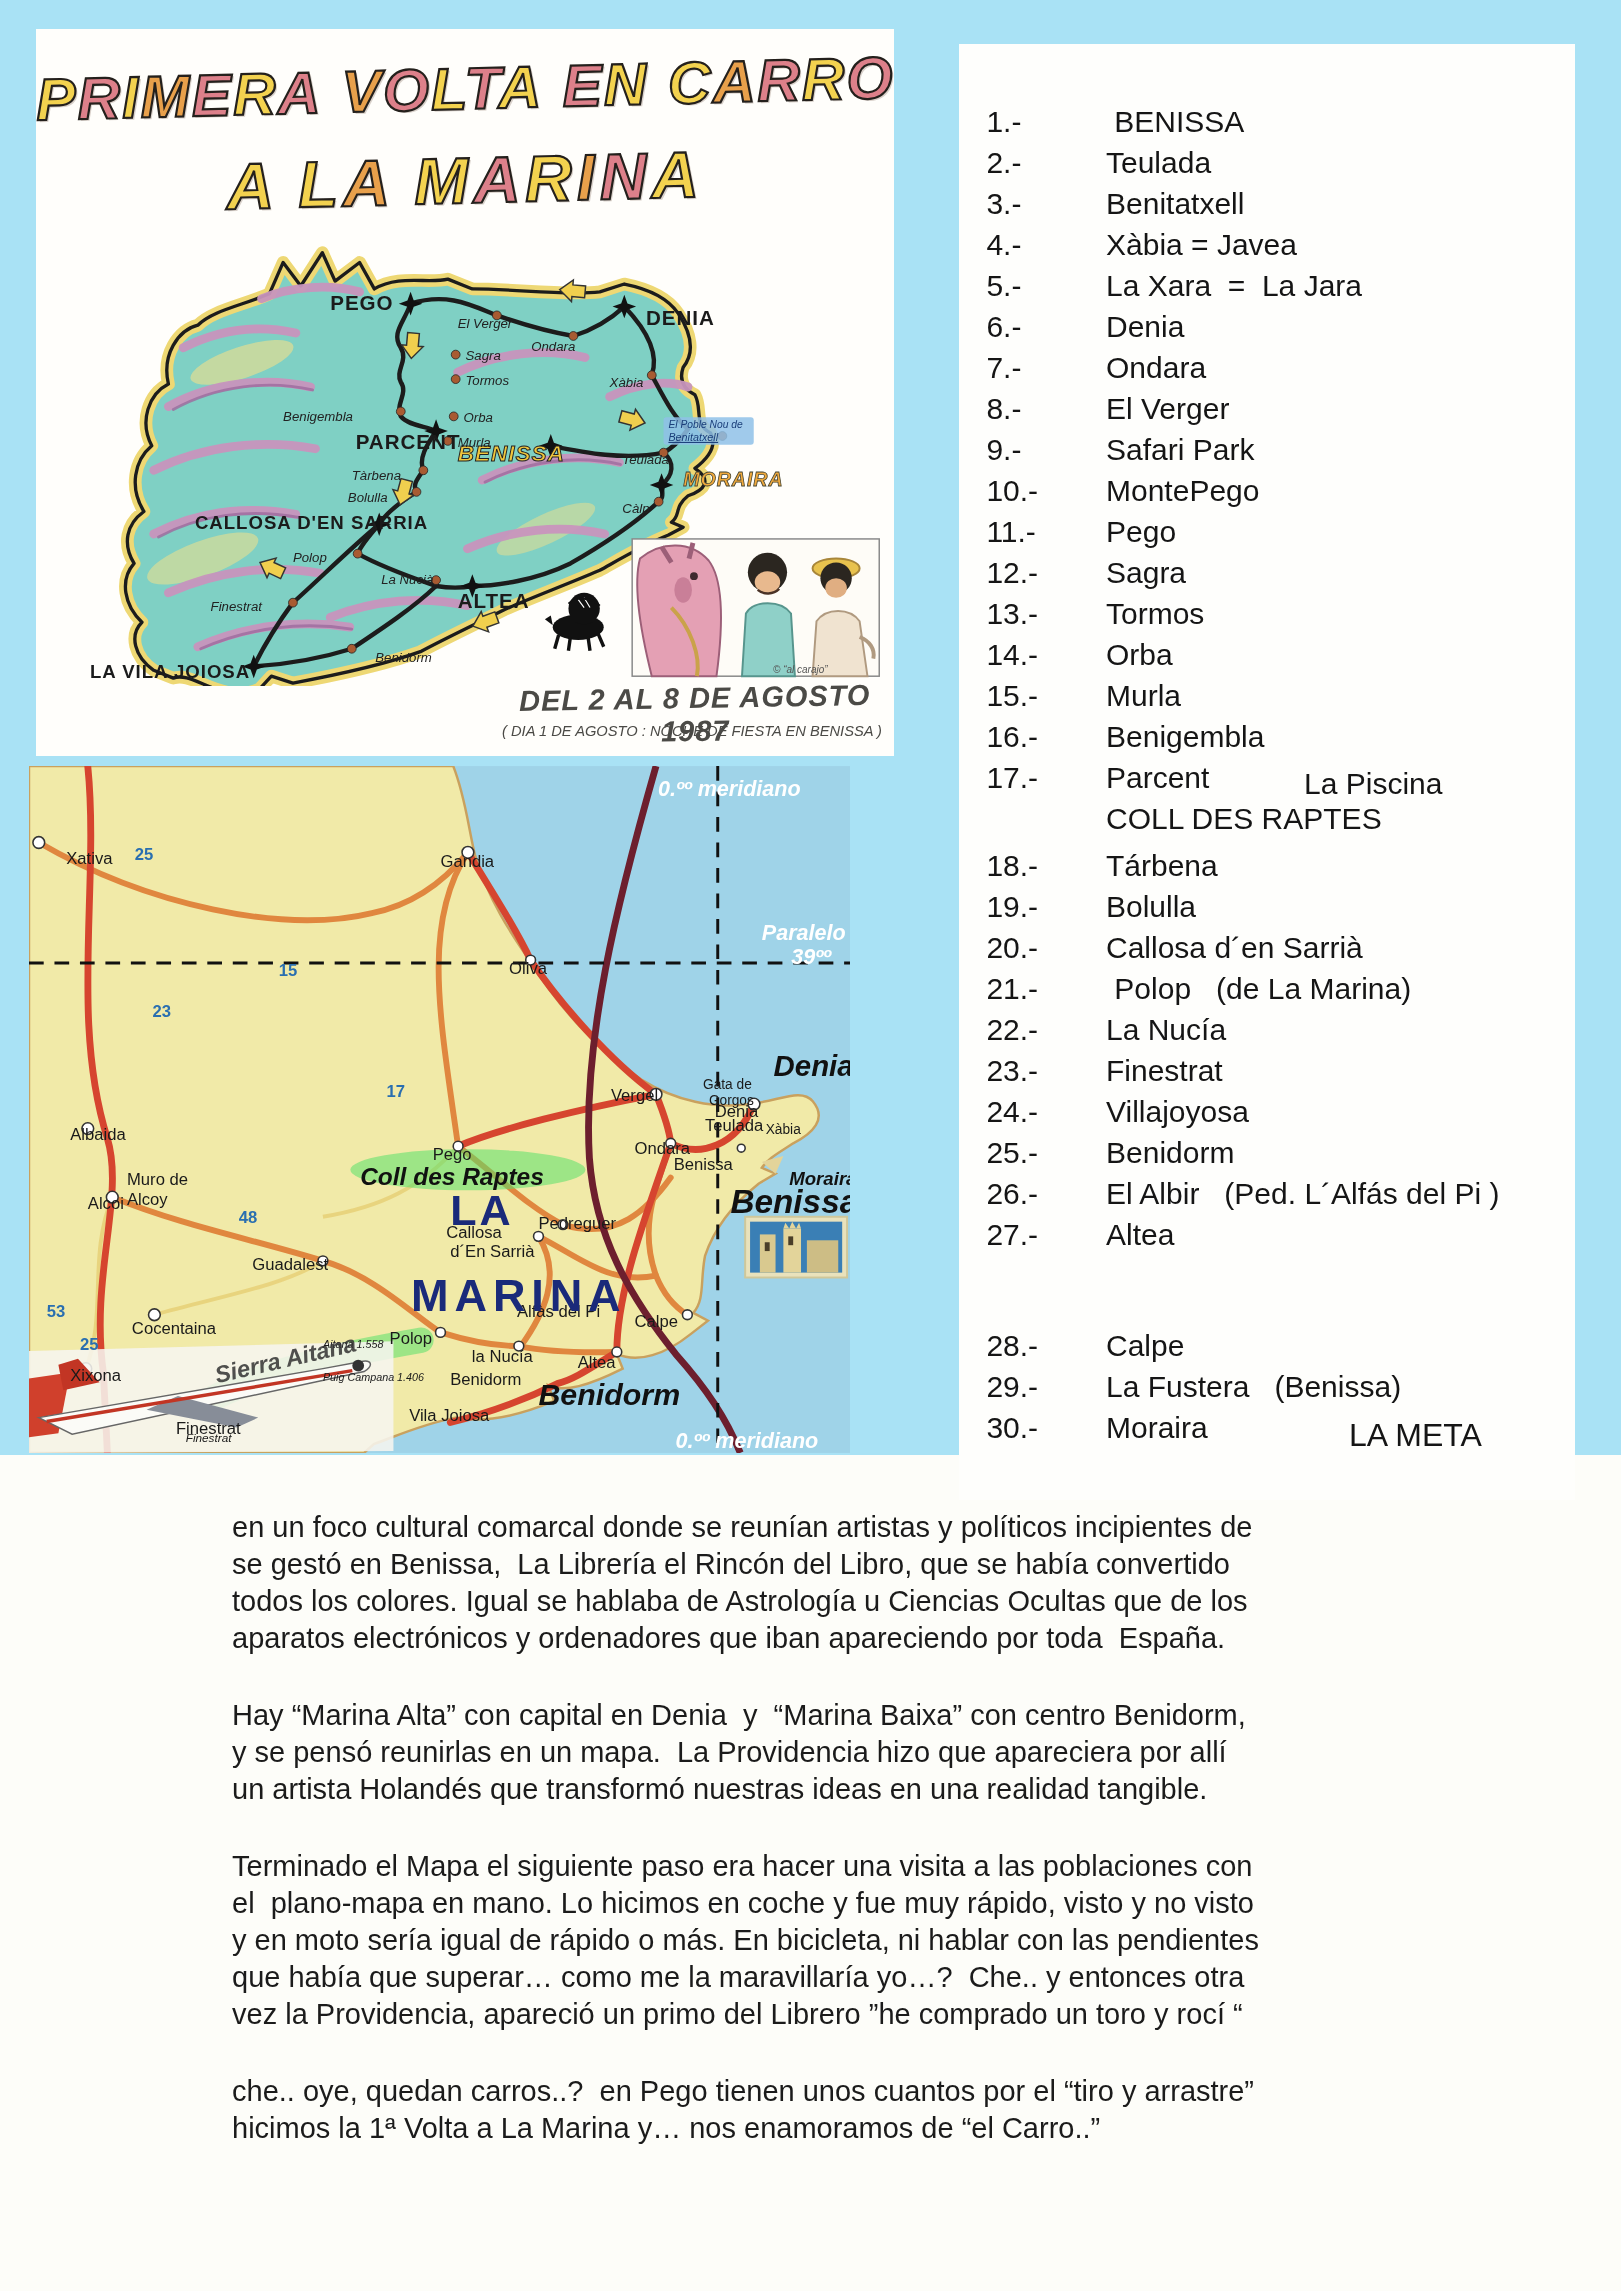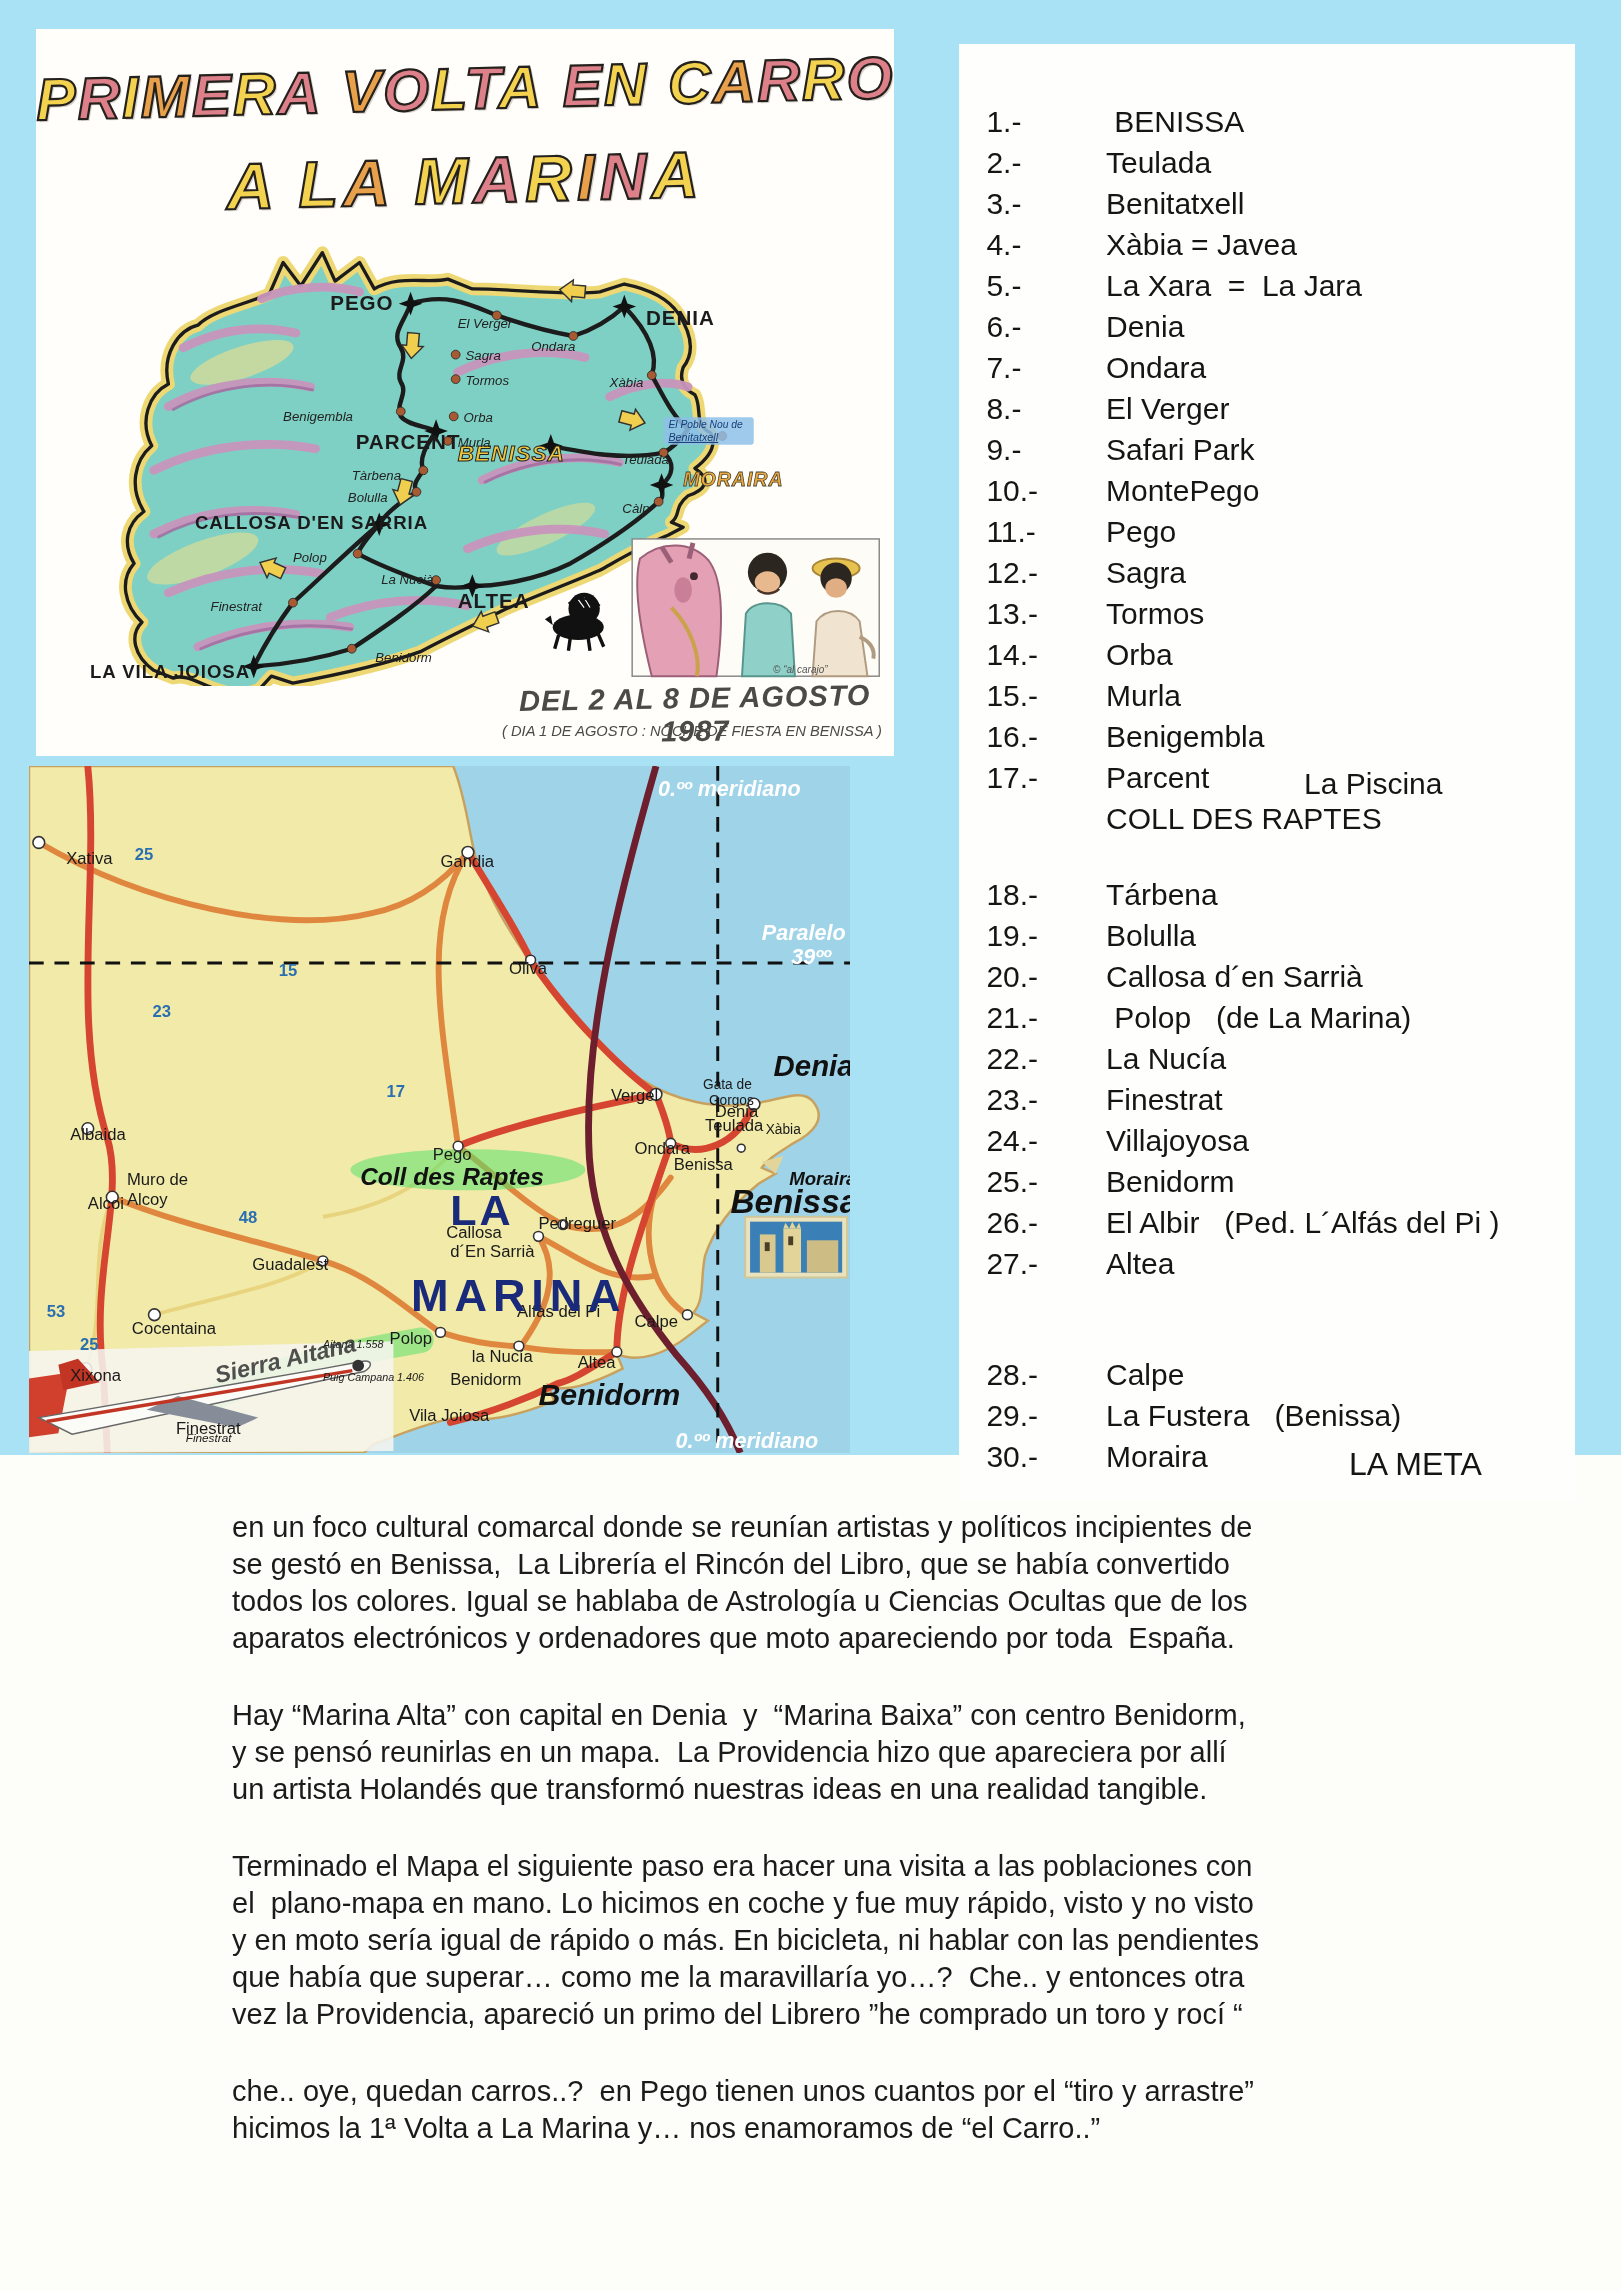--- a/index.html
+++ b/index.html
@@ -475,21 +475,21 @@
     <span class="lname">Parcent</span>
     <span class="lnote">La Piscina</span>
   </div>
 
   <div class="lrow">
     <span class="lnum"></span>
     <span class="lname">COLL DES RAPTES</span>
     <span class="lnote"></span>
   </div>
 
-  <div class="lrow" style="margin-top: 35px; padding-left: 28px;">
+  <div class="lrow" style="margin-top: 6px; padding-left: 28px;">
     <span class="lnum">18.-</span>
     <span class="lname">Tárbena</span>
     <span class="lnote"></span>
   </div>
 
   <div class="lrow">
     <span class="lnum">19.-</span>
     <span class="lname">Bolulla</span>
     <span class="lnote"></span>
   </div>
@@ -559,21 +559,21 @@
     <span class="lname">Moraira</span>
     <span class="lnote meta">LA META</span>
   </div>
 </div>
 
   <div class="textblock" id="paras">
   <div class="para">
         <div class="pline">en un foco cultural comarcal donde se reunían artistas y políticos incipientes de</div>
         <div class="pline">se gestó en Benissa,  La Librería el Rincón del Libro, que se había convertido</div>
         <div class="pline">todos los colores. Igual se hablaba de Astrología u Ciencias Ocultas que de los</div>
-        <div class="pline">aparatos electrónicos y ordenadores que moto apareciendo por toda  España.</div>
+        <div class="pline">aparatos electrónicos y ordenadores que iban apareciendo por toda  España.</div>
       </div>
 
   <div class="para">
         <div class="pline">Hay “Marina Alta” con capital en Denia  y  “Marina Baixa” con centro Benidorm,</div>
         <div class="pline">y se pensó reunirlas en un mapa.  La Providencia hizo que apareciera por allí</div>
         <div class="pline">un artista Holandés que transformó nuestras ideas en una realidad tangible.</div>
       </div>
 
   <div class="para">
         <div class="pline">Terminado el Mapa el siguiente paso era hacer una visita a las poblaciones con</div>

